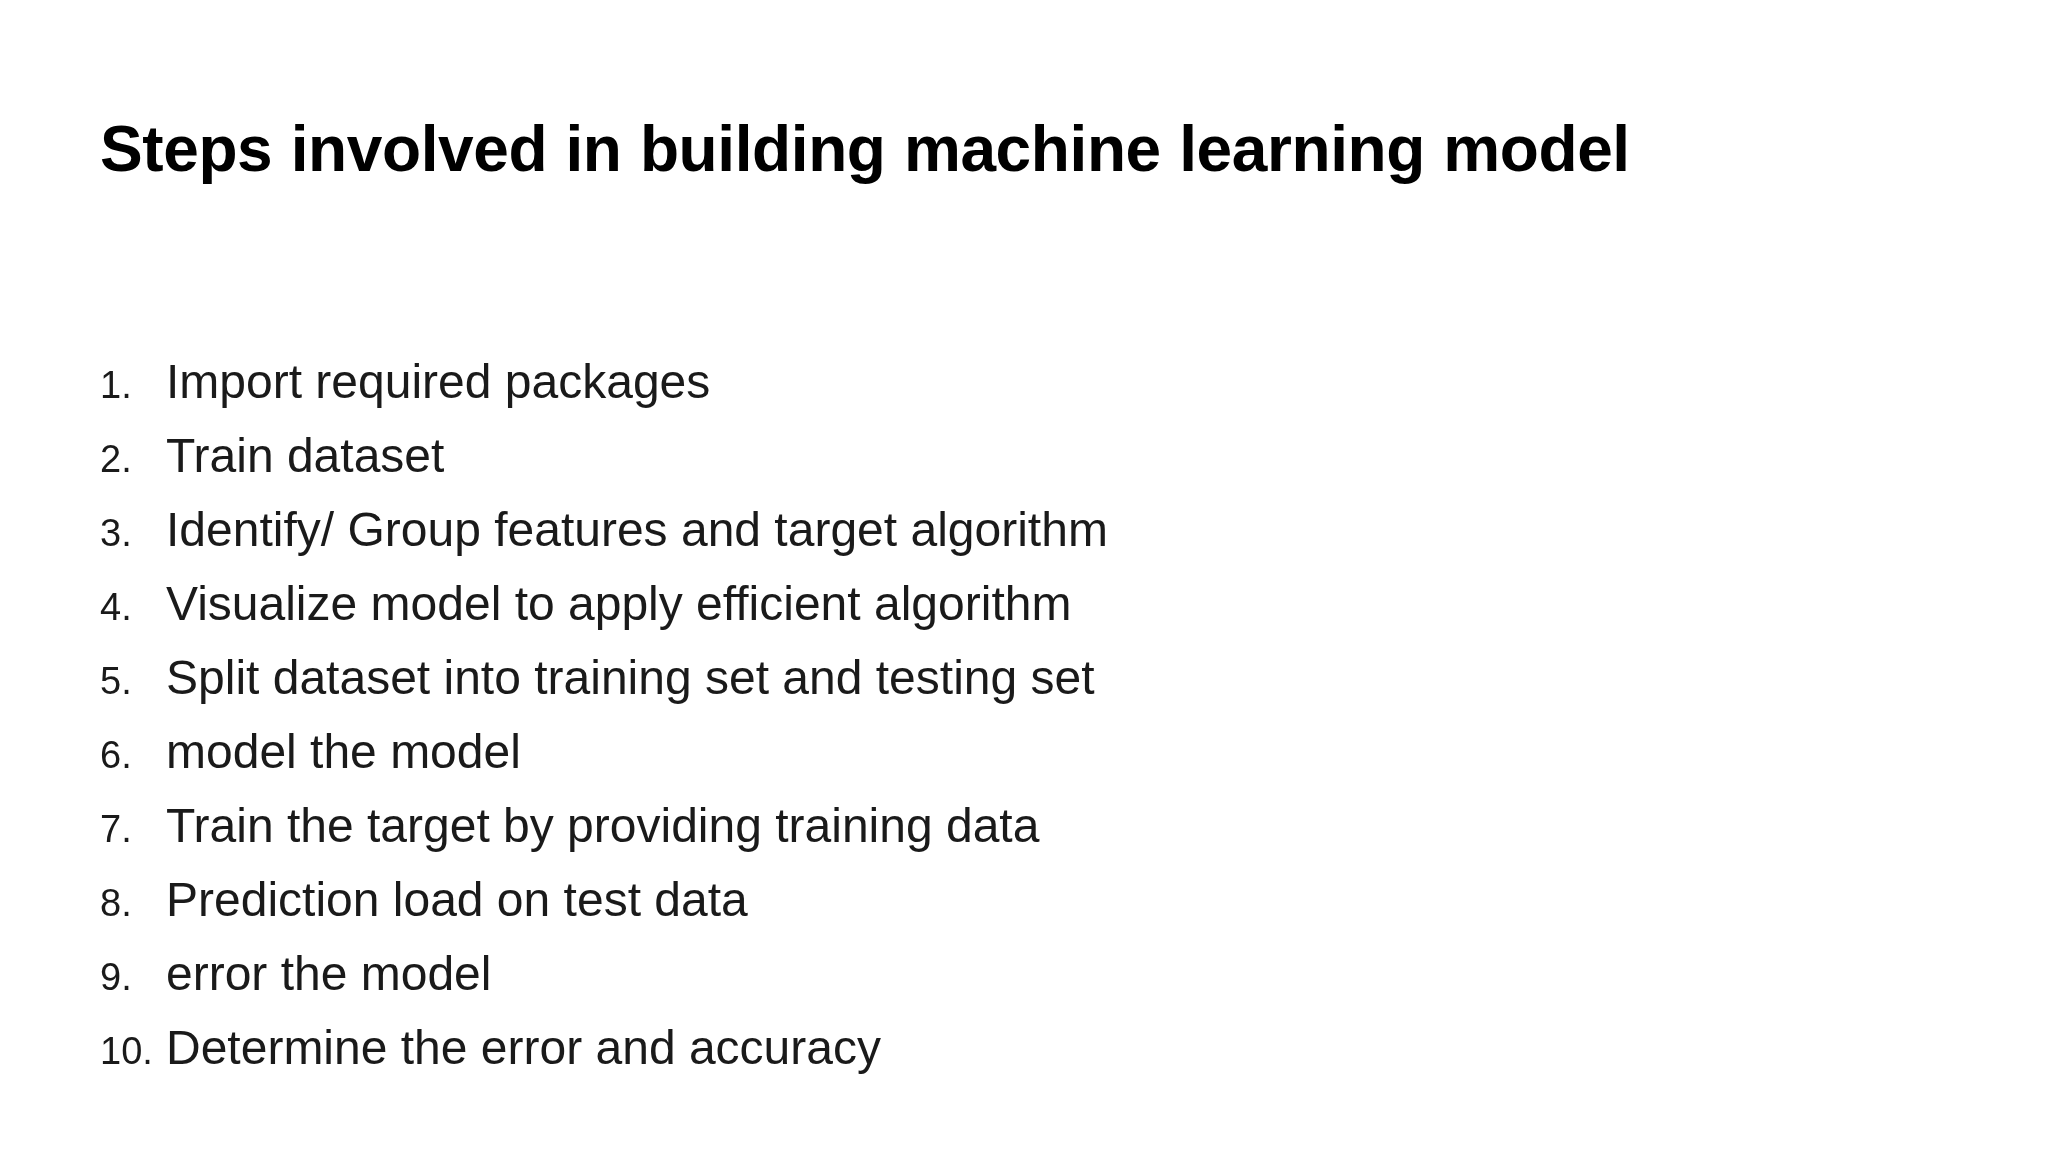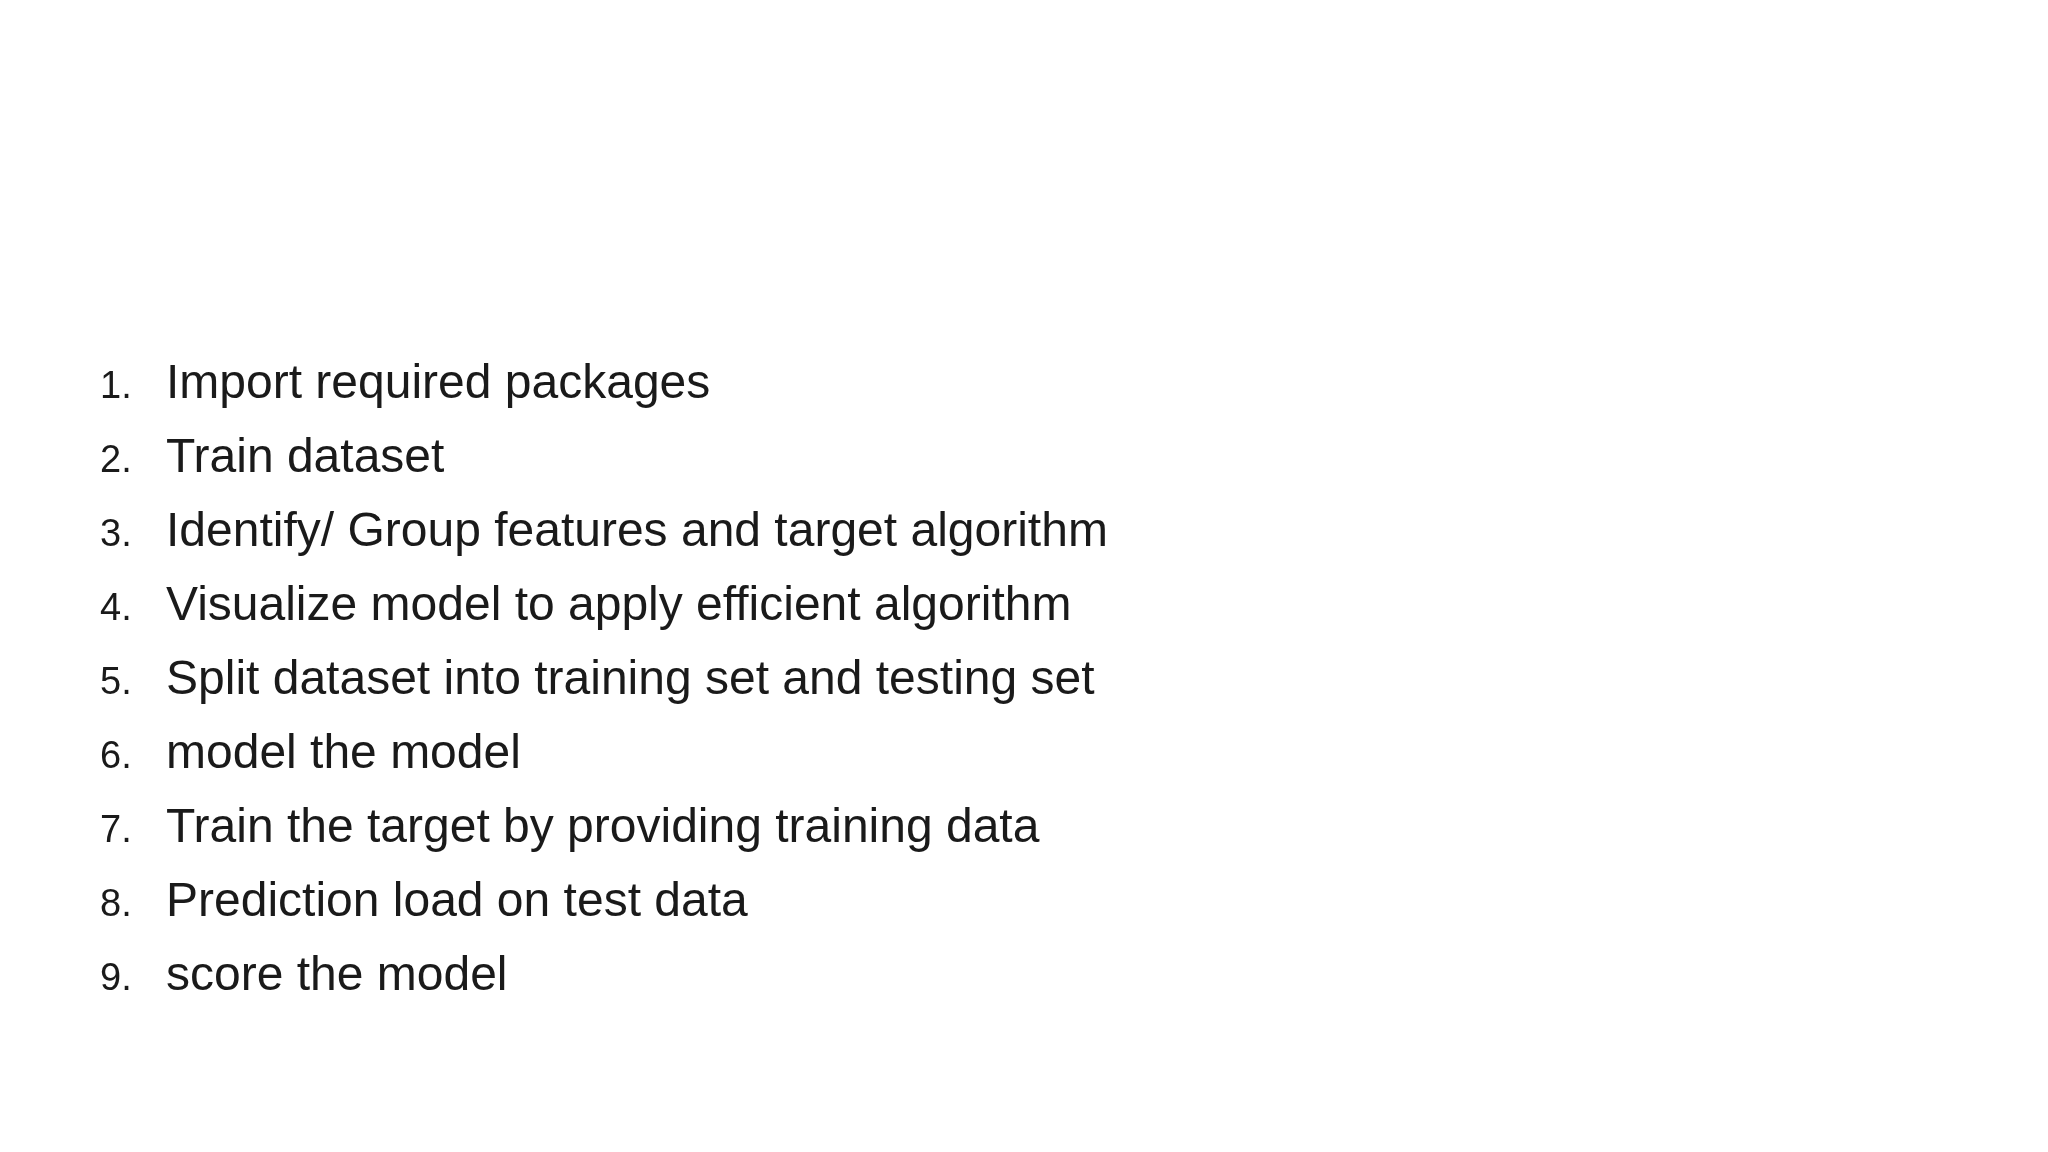--- a/index.html
+++ b/index.html
@@ -76,20 +76,21 @@
     font-weight: 400;
     color: #1a1a1a;
     white-space: nowrap;
   }
 </style>
 </head>
 <body>
 
 <div class="slide">
 
+  <h1 class="slide-title">Steps involved in building machine learning model</h1>
 
   <ol class="steps-list">
 
     <li class="step-item">
       <span class="step-marker">1.</span>
       <span class="step-text">Import required packages</span>
     </li>
 
     <li class="step-item">
       <span class="step-marker">2.</span>
@@ -121,18 +122,22 @@
       <span class="step-text">Train the target by providing training data</span>
     </li>
 
     <li class="step-item">
       <span class="step-marker">8.</span>
       <span class="step-text">Prediction load on test data</span>
     </li>
 
     <li class="step-item">
       <span class="step-marker">9.</span>
-      <span class="step-text">score the model</span>
+      <span class="step-text">error the model</span>
     </li>
 
+    <li class="step-item">
+      <span class="step-marker">10.</span>
+      <span class="step-text">Determine the error and accuracy</span>
+    </li>
 
   </ol>
 </div>
 
 </body></html>

